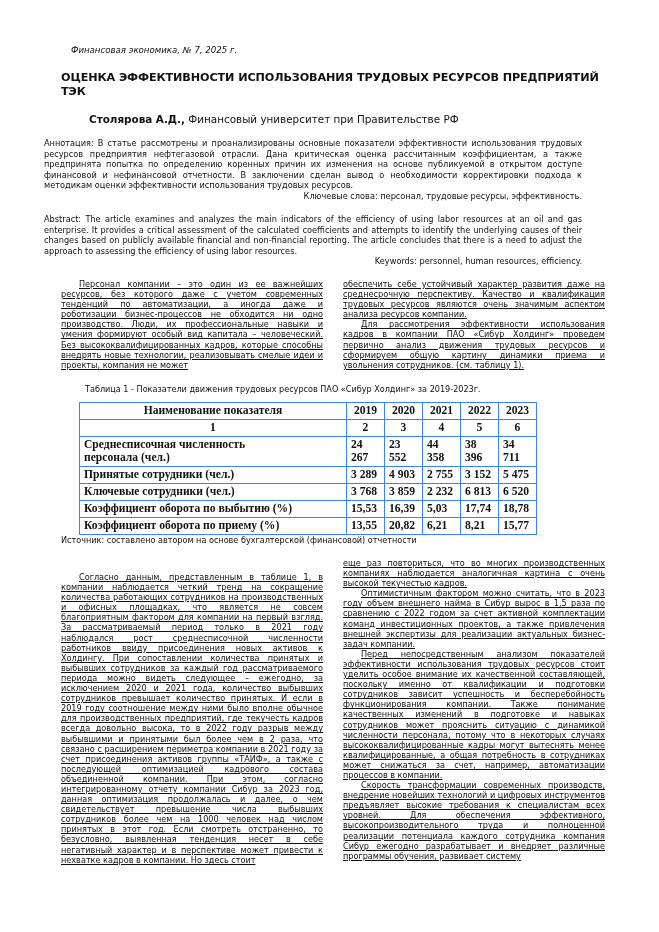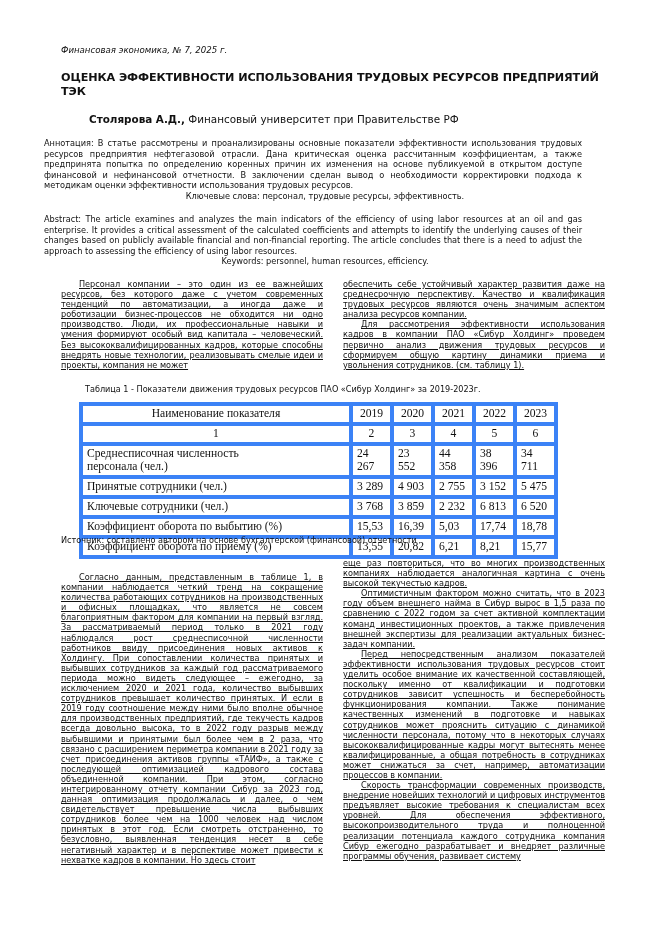--- a/index.html
+++ b/index.html
@@ -1,36 +1,36 @@
 <!DOCTYPE html>
 <html><head>
 <meta charset="utf-8">
 <style>
   html, body { margin: 0; padding: 0; background: #ffffff; }
   body { width: 659px; height: 932px; position: relative; overflow: hidden; color: #111; }
   .sans { font-family: "DejaVu Sans", "Liberation Sans", sans-serif; }
   .serif { font-family: "Liberation Serif", "DejaVu Serif", serif; }
-  .journal { position: absolute; left: 61px; top: 45px; font-size: 8.6px; font-style: italic; }
+  .journal { position: absolute; left: 71px; top: 45px; font-size: 8.6px; font-style: italic; }
   .title { position: absolute; left: 61px; top: 71px; width: 540px; font-size: 11.2px; font-weight: bold; line-height: 14px; letter-spacing: -0.1px; }
   .author { position: absolute; left: 61px; top: 113px; font-size: 10.4px; margin-left: 28px; }
   .author b { font-weight: bold; }
   .block { position: absolute; left: 44px; width: 538px; font-size: 8.2px; line-height: 10.6px; text-align: justify; }
   .abs-ru { top: 138px; }
   .abs-en { top: 214px; }
-  .kw { display: block; text-align: center; padding-left: 24px; }
+  .kw { display: block; text-align: right; padding-left: 24px; }
   .col { position: absolute; width: 262px; font-size: 8.15px; line-height: 10.1px; text-align: justify; text-decoration: underline; }
   .col p { margin: 0; text-indent: 18px; }
   .col p.noind { text-indent: 0; }
   .col-l1 { left: 61px; top: 279px; }
   .col-r1 { left: 343px; top: 279px; }
   .col-l2 { left: 61px; top: 572px; }
   .col-r2 { left: 343px; top: 558px; }
   .tcap { position: absolute; left: 61px; top: 384px; font-size: 8.1px; margin-left: 24px; }
   table.t { position: absolute; left: 79px; top: 402px; border-collapse: collapse; font-size: 11.6px; line-height: 13px; }
-  table.t td { border: 4px solid #3b82f6; padding: 1px 4px 2px 4px; vertical-align: top; white-space: nowrap; }
+  table.t td { border: 1px solid #3b82f6; padding: 1px 4px 2px 4px; vertical-align: top; white-space: nowrap; font-weight: bold; }
   table.t td.c { text-align: center; }
   table.t td.name { width: 258px; }
   table.t td.v { width: 29px; }
   .tsrc { position: absolute; left: 61px; top: 535px; font-size: 8.1px; }
   .pagenum { position: absolute; left: 321px; top: 917px; font-size: 10px; margin-top: 16px; }
 </style>
 </head>
 <body>
 
 <div class="journal sans">Финансовая экономика, № 7, 2025 г.</div>

